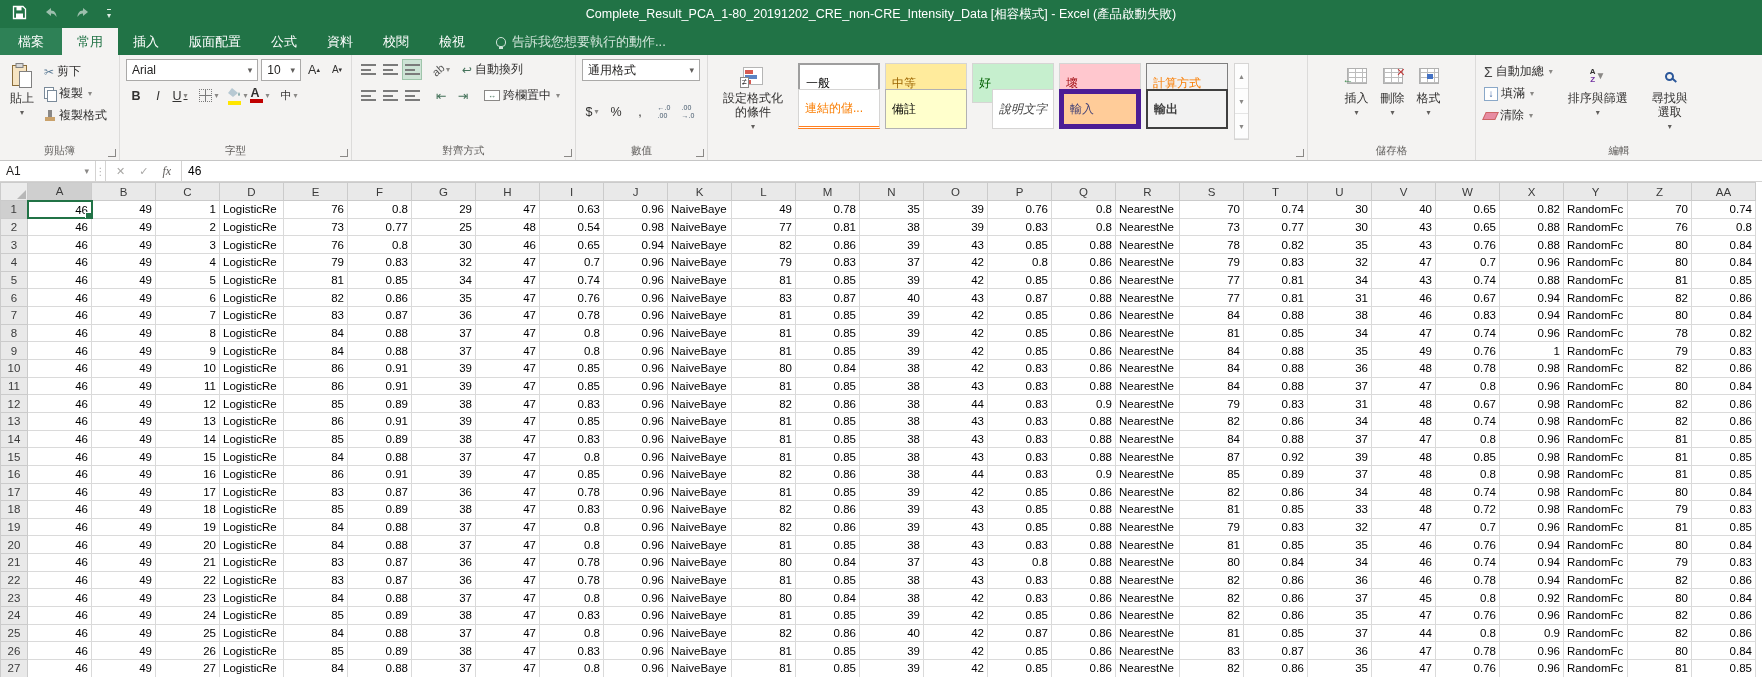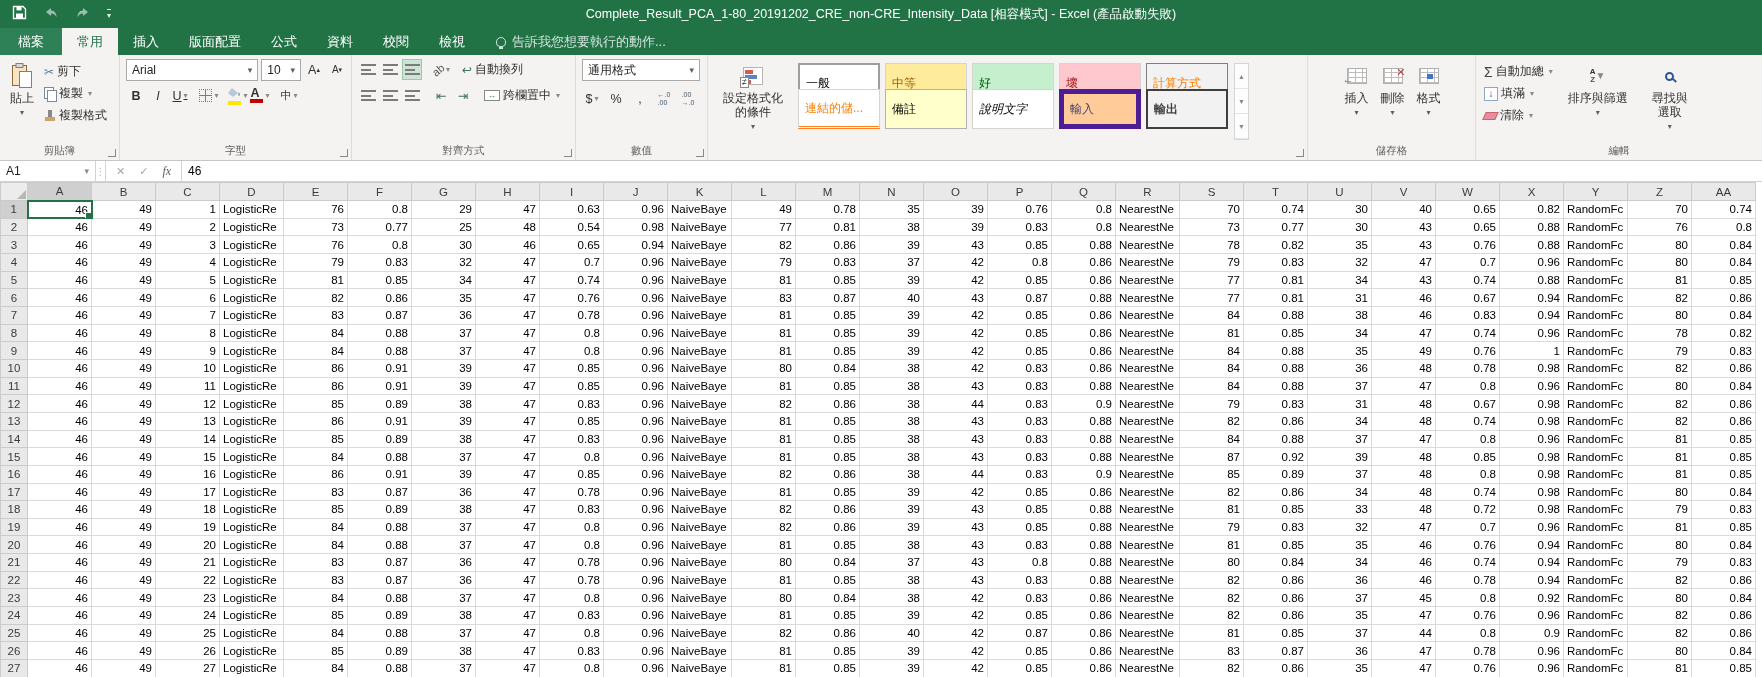--- a/index.html
+++ b/index.html
@@ -92,21 +92,21 @@
   
   .gallery { display:grid; grid-template-columns:repeat(5,82px); grid-auto-rows:22px; gap:4px 5px; padding:4px 2px; align-content:start; }
   .chip { font-size:12px; display:flex; align-items:center; padding:0 6px; border:1px solid #d6d5d4; background:#fff; color:#000; height:40px; overflow:hidden; white-space:nowrap; }
   .chip.normal { border:2px solid #9e9e9e; }
   .chip.neutral { background:#ffeb9c; color:#9c6500; }
   .chip.good { background:#c6efce; color:#006100; }
   .chip.bad { background:#ffc7ce; color:#9c0006; }
   .chip.calculation { background:#f2f2f2; color:#fa7d00; border:1px solid #7f7f7f; }
   .chip.linked { color:#fa7d00; border-bottom:3px double #ff8021; }
   .chip.note { background:#ffffcc; border:1px solid #b2b2b2; }
-  .chip.explanatory { color:#000000; font-style:italic; }
+  .chip.explanatory { color:#404040; font-style:italic;margin-left:20px; }
   .chip.input { background:#ffcc99; color:#3f3f76; border:5px solid #4c1d95; }
   .chip.output { background:#f2f2f2; color:#3f3f3f; font-weight:bold; border:2px solid #3f3f3f; }
   .gscroll { width:15px; display:flex; flex-direction:column; border:1px solid #d6d5d4; background:#fdfdfd; margin:4px 0; }
   .gscroll span { flex:1; display:flex; align-items:center; justify-content:center; font-size:7px; color:#8a8886; border-bottom:1px solid #e5e5e5; }
 
   
   .fbar { height:21px; display:flex; align-items:stretch; background:#fff; border-bottom:1px solid #d4d3d2; }
   .namebox { width:96px; border-right:1px solid #d4d3d2; display:flex; align-items:center; justify-content:space-between; padding:0 6px; font-size:12px; color:#201f1e; }
   .namebox::after { content:"▾"; font-size:9px; color:#8a8886; }
   .grip { width:10px; display:flex; align-items:center; justify-content:center; color:#b5b4b2; font-size:10px; border-right:1px solid #d4d3d2; }
@@ -299,21 +299,21 @@
       <span class="vline"></span>
       <span class="srow dd">
         <span class="ic-merge">↔</span>
         <span>跨欄置中</span>
       </span>
     </div>
     <div class="glabel">對齊方式</div>
     <span class="launcher"></span>
   </div>
 
-  <div class="group" style="width:132px; flex-direction:column; gap:7px">
+  <div class="group" style="width:132px; flex-direction:column; gap:20px">
     <div class="combo" style="width:118px">
         <span>通用格式</span>
       </div>
     <div style="display:flex; align-items:center; gap:4px">
       <span class="tbtn dd">
           <span>$</span>
         </span>
       <span class="tbtn">
           <span>%</span>
         </span>

